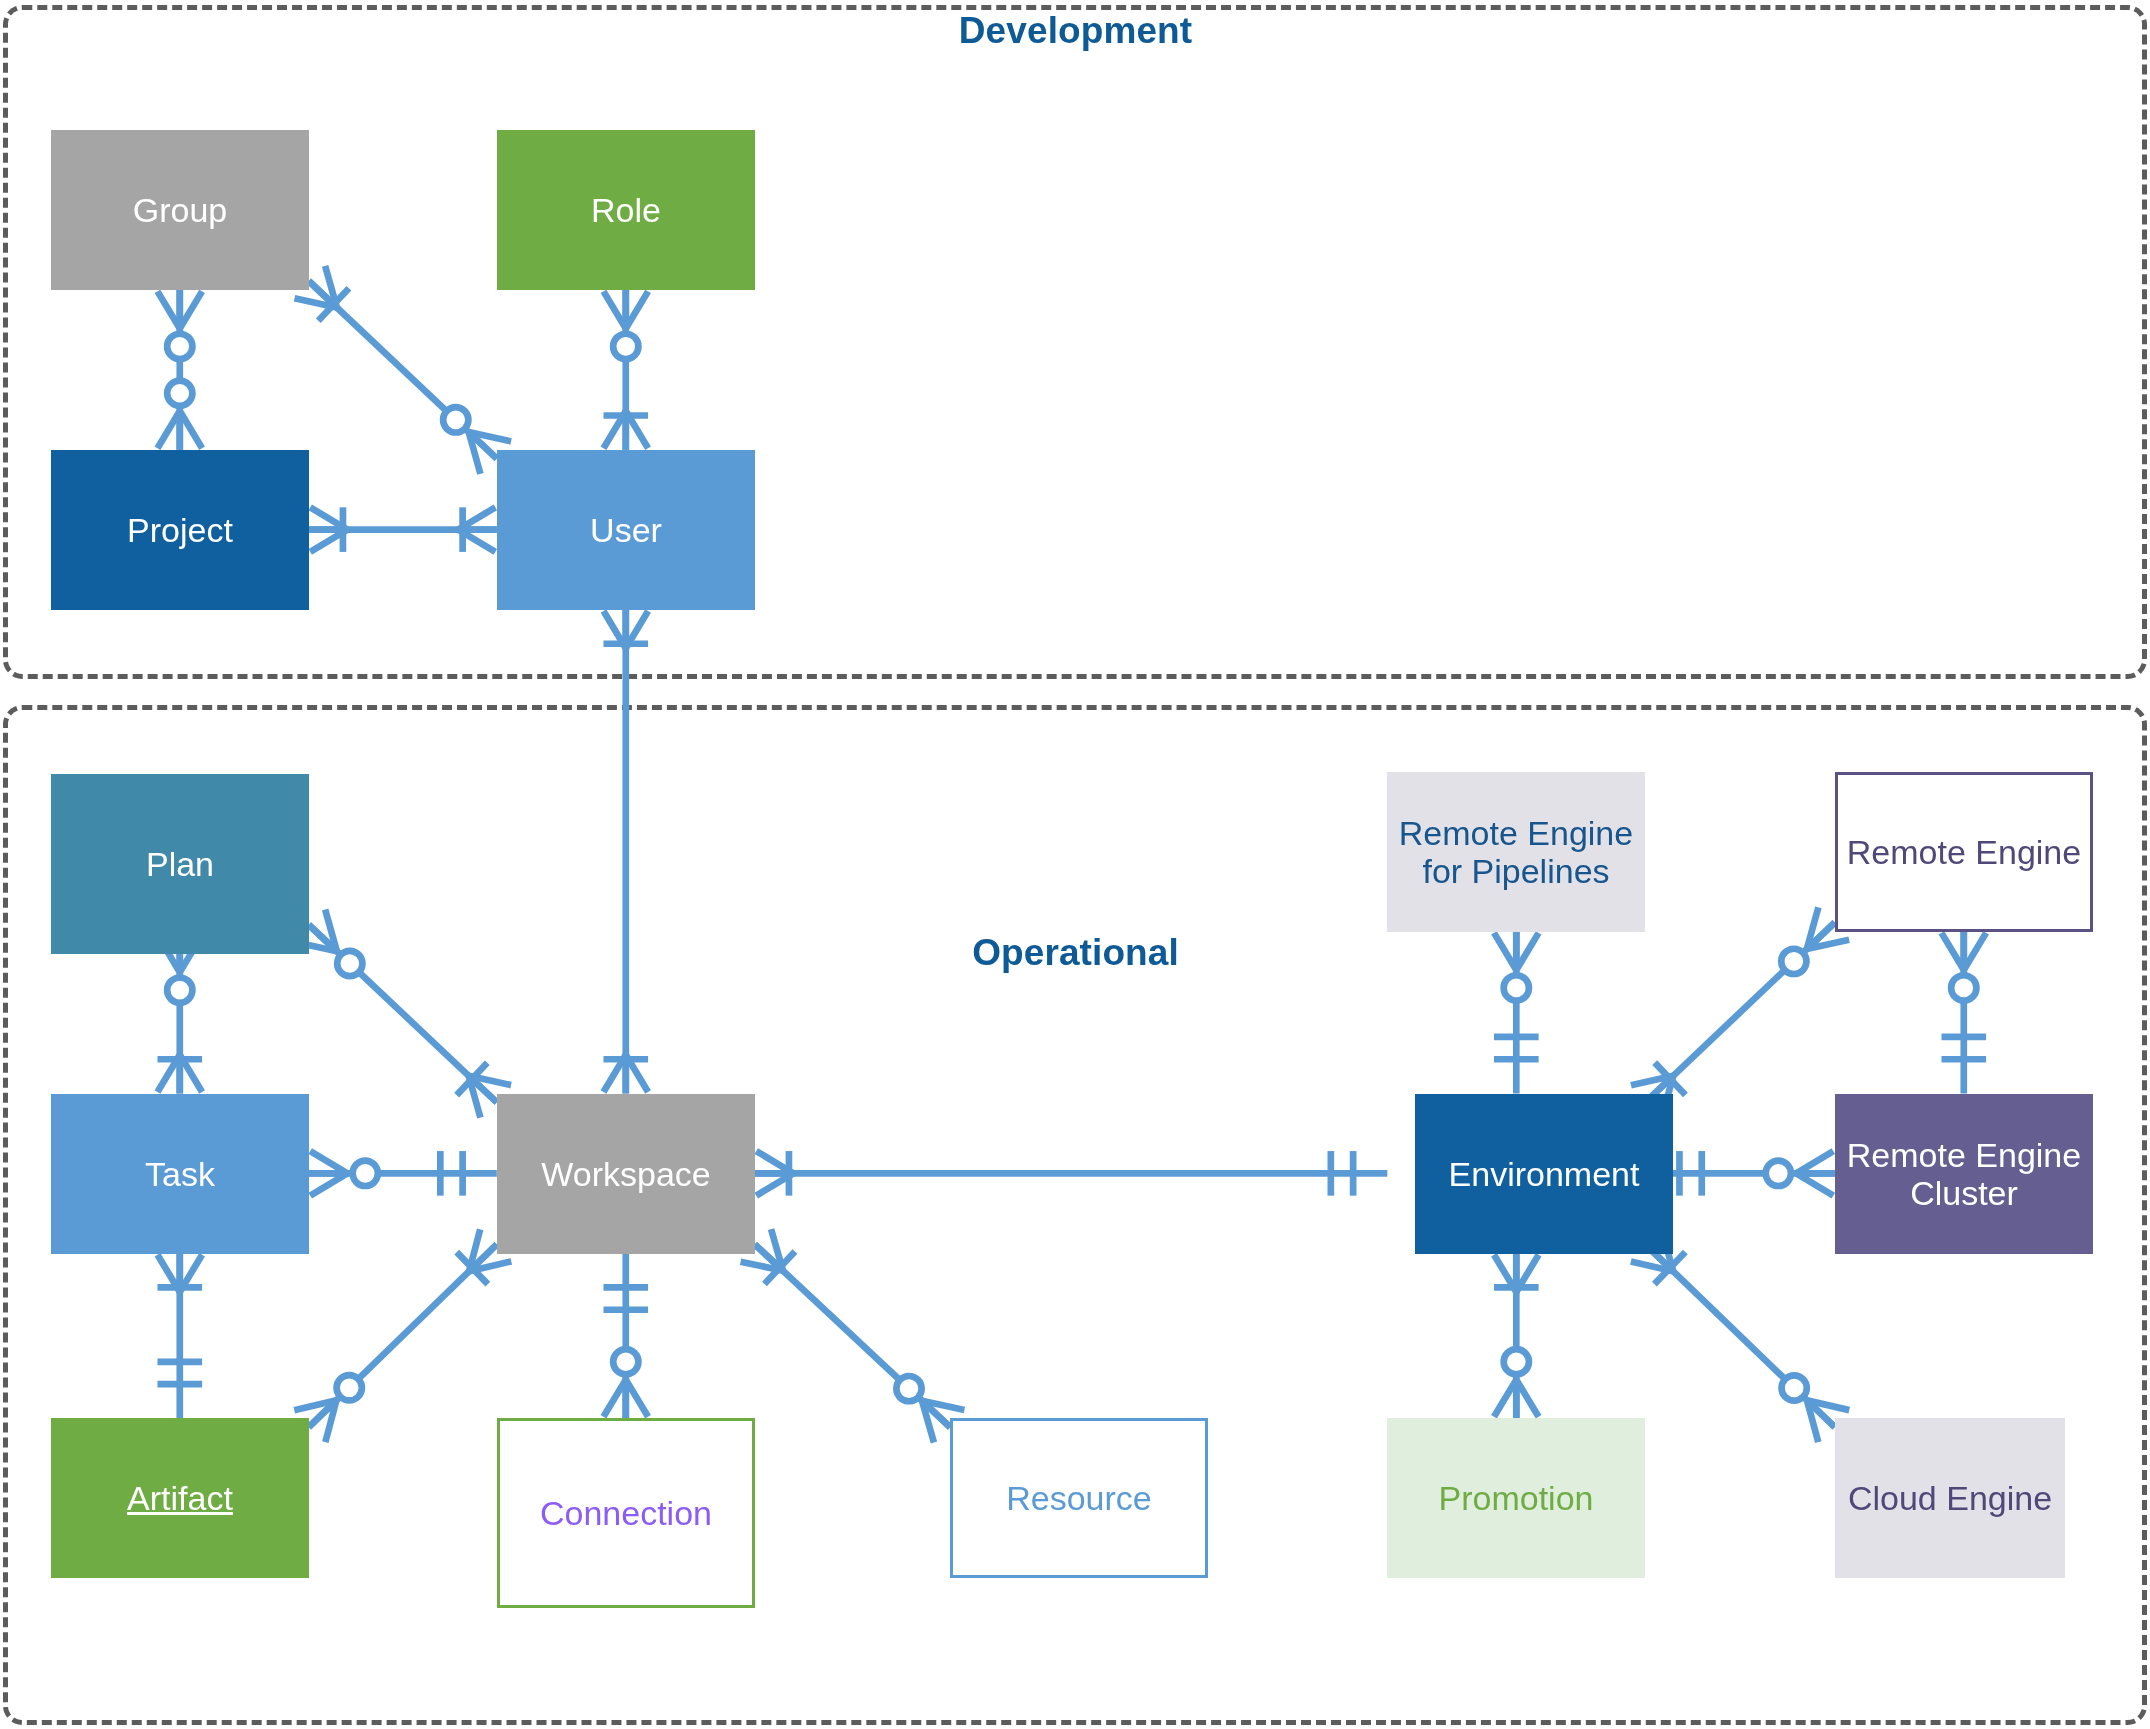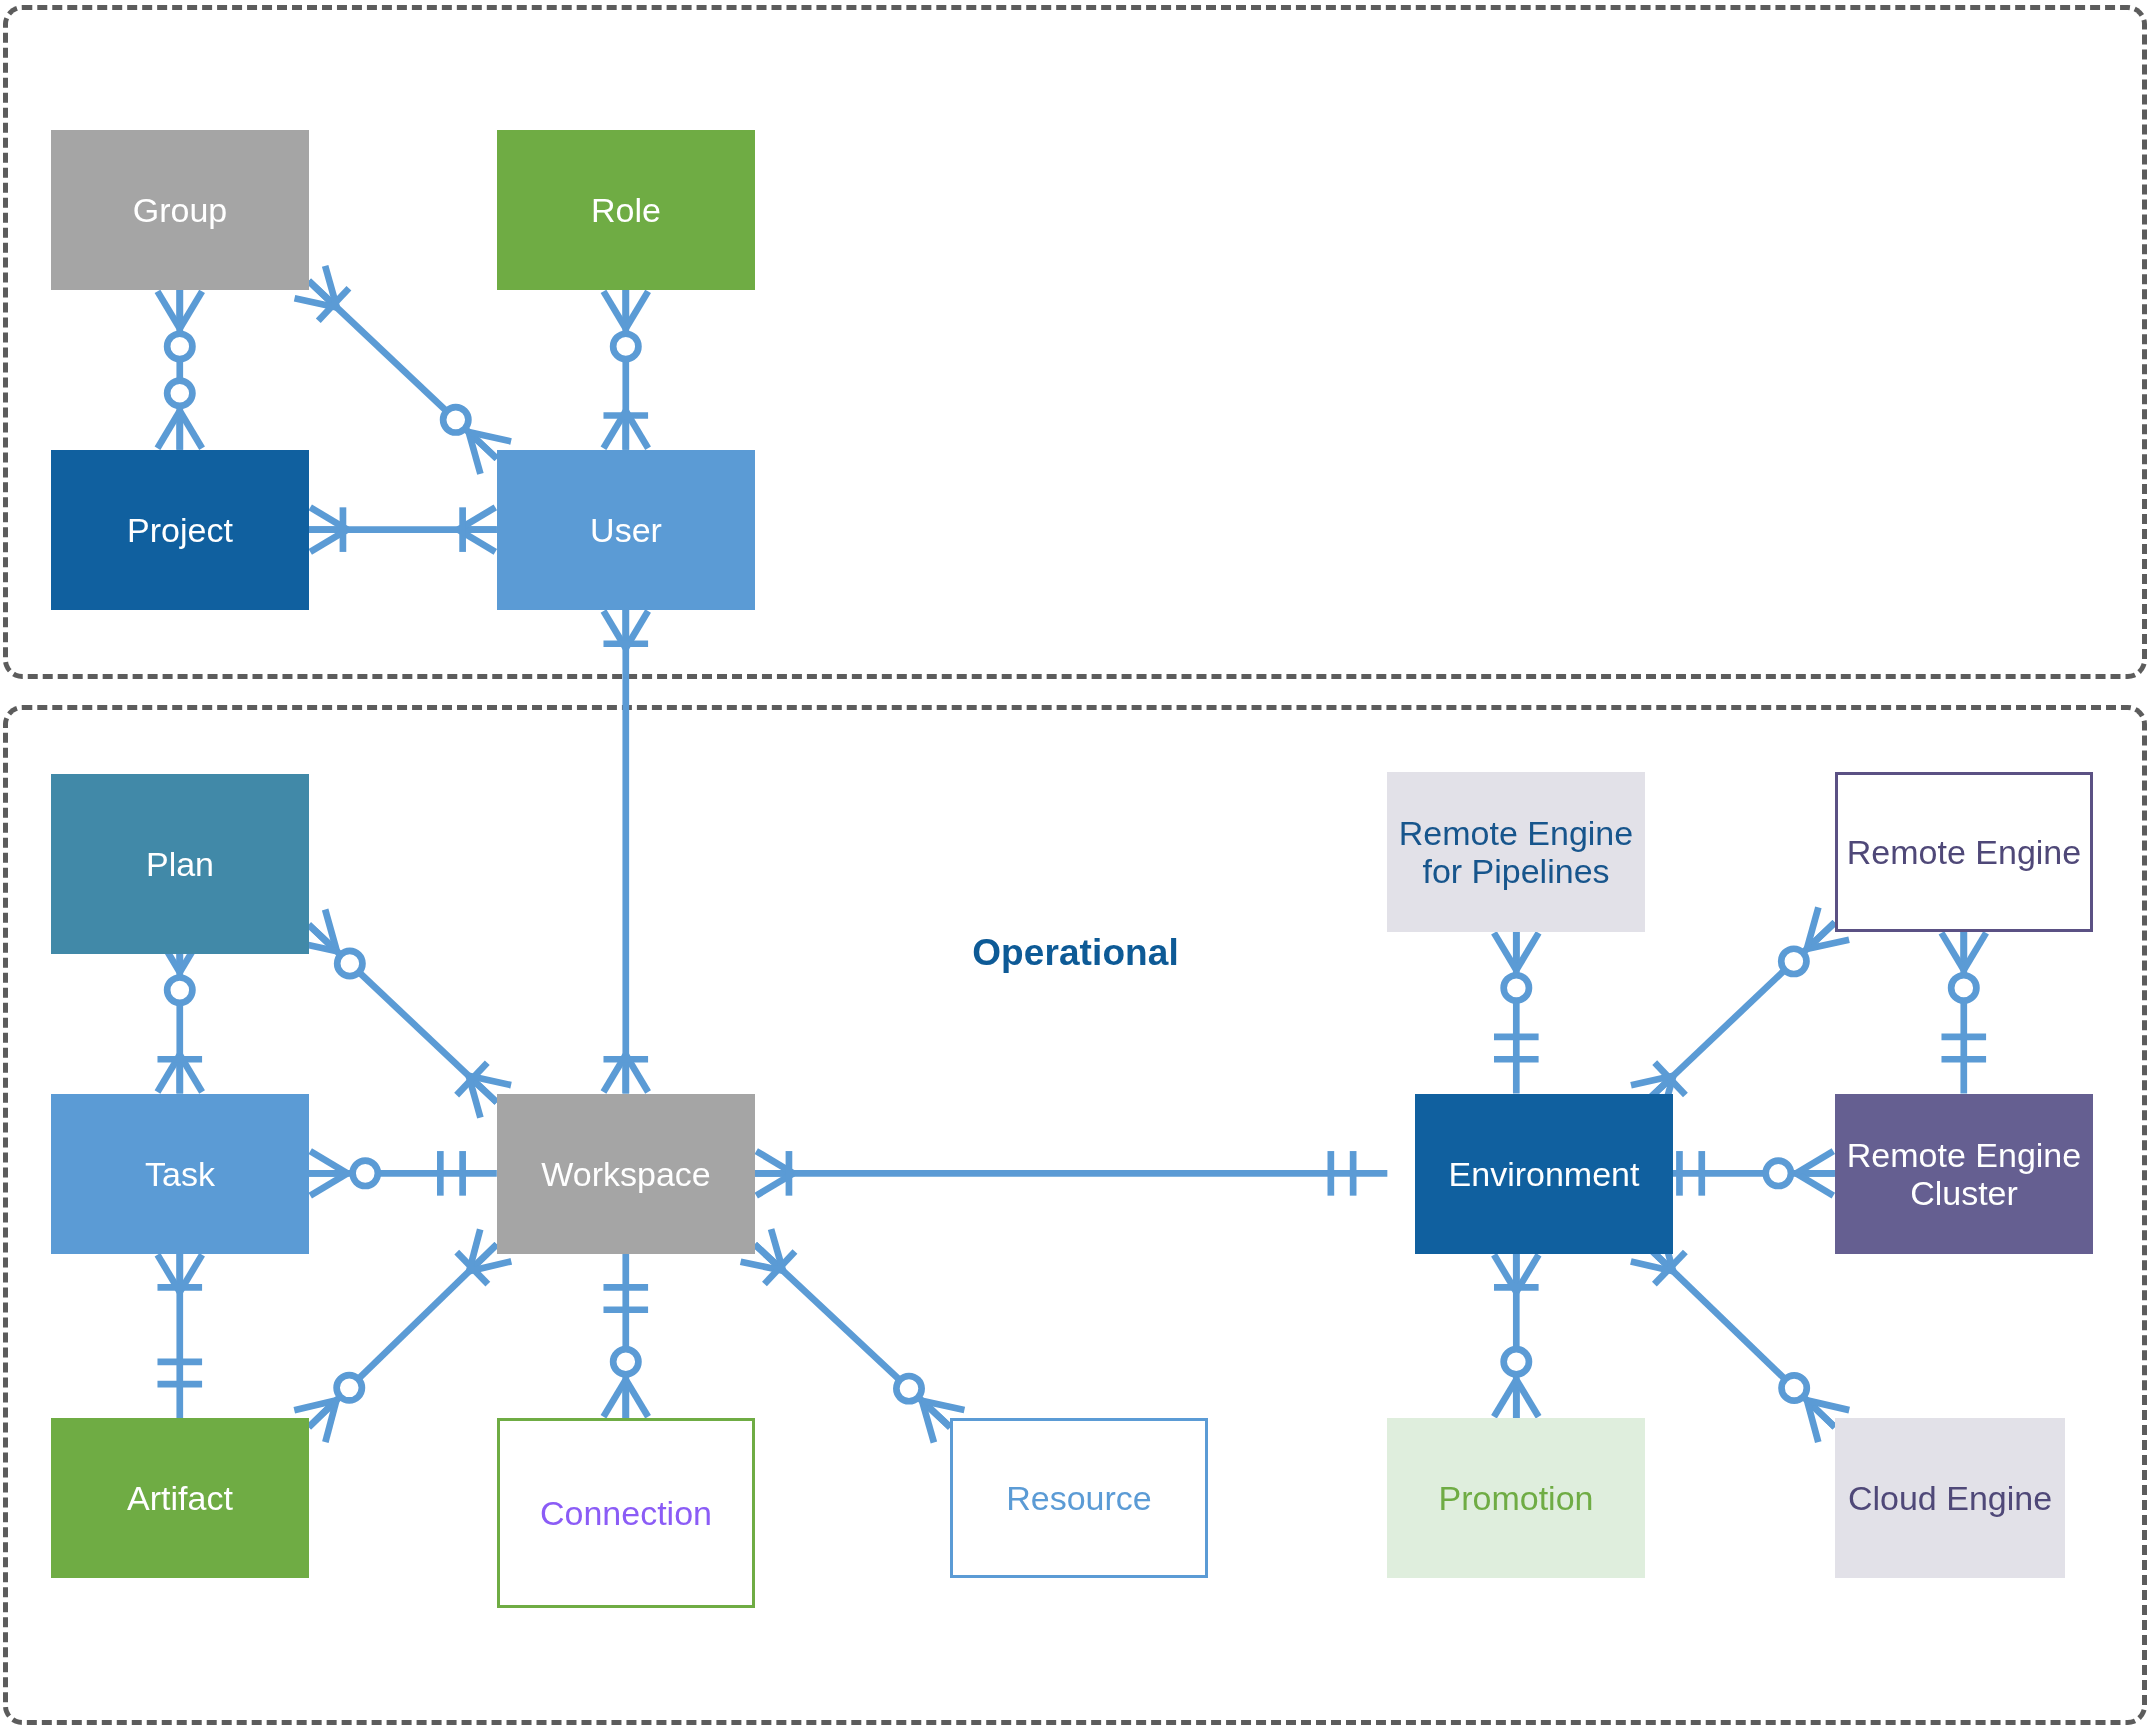--- a/index.html
+++ b/index.html
@@ -57,20 +57,21 @@
   }
 </style>
 </head>
 <body>
 
 <div id="stage">
 
   <div class="zone" id="zone-development" style="left: 3px; top: 4.5px; width: 2144px; height: 674px;"></div>
   <div class="zone" id="zone-operational" style="left: 3px; top: 705px; width: 2144px; height: 1020px;"></div>
 
+  <div class="zone-title" id="title-development" style="top: 10.4px; left: 0px; color: rgb(13, 90, 150);">Development</div>
   <div class="zone-title" id="title-operational" style="top: 932px; left: 0px; color: rgb(13, 90, 150);">Operational</div>
 
   <svg id="wires" viewBox="0 0 2893 2326" xmlns="http://www.w3.org/2000/svg">
       <g>
         <line x1="241.5" y1="390" x2="241.5" y2="605" stroke="#5b9bd5" stroke-width="9" stroke-linecap="butt"></line>
         <line x1="241.5" y1="390" x2="241.5" y2="442" stroke="#5b9bd5" stroke-width="9" stroke-linecap="butt"></line>
         <line x1="241.5" y1="442" x2="271.5" y2="392" stroke="#5b9bd5" stroke-width="9" stroke-linecap="butt"></line>
         <line x1="241.5" y1="442" x2="211.5" y2="392" stroke="#5b9bd5" stroke-width="9" stroke-linecap="butt"></line>
         <circle cx="241.5" cy="466" r="17" fill="#ffffff" stroke="#5b9bd5" stroke-width="9"></circle>
         <line x1="241.5" y1="605" x2="241.5" y2="553" stroke="#5b9bd5" stroke-width="9" stroke-linecap="butt"></line>
@@ -264,21 +265,21 @@
       </g>
     </svg>
 
   <div id="entity-layer">
       <div class="ent" style="left: 51px; top: 130px; width: 258px; height: 160px; background: rgb(165, 165, 165); color: rgb(255, 255, 255); border: none;"><span>Group</span></div>
       <div class="ent" style="left: 497px; top: 130px; width: 258px; height: 160px; background: rgb(111, 172, 68); color: rgb(255, 255, 255); border: none;"><span>Role</span></div>
       <div class="ent" style="left: 51px; top: 450px; width: 258px; height: 160px; background: rgb(16, 96, 159); color: rgb(255, 255, 255); border: none;"><span>Project</span></div>
       <div class="ent" style="left: 497px; top: 450px; width: 258px; height: 160px; background: rgb(91, 155, 213); color: rgb(255, 255, 255); border: none;"><span>User</span></div>
       <div class="ent" style="left: 51px; top: 774px; width: 258px; height: 180px; background: rgb(65, 137, 168); color: rgb(255, 255, 255); border: none;"><span>Plan</span></div>
       <div class="ent" style="left: 51px; top: 1094px; width: 258px; height: 160px; background: rgb(91, 155, 213); color: rgb(255, 255, 255); border: none;"><span>Task</span></div>
-      <div class="ent" style="left: 51px; top: 1418px; width: 258px; height: 160px; background: rgb(111, 172, 68); color: rgb(255, 255, 255); border: none;"><span>Artifact</span></div>
+      <div class="ent" style="left: 51px; top: 1418px; width: 258px; height: 160px; background: rgb(111, 172, 68); color: rgb(255, 255, 255); border: none; text-decoration: underline;"><span>Artifact</span></div>
       <div class="ent" style="left: 497px; top: 1094px; width: 258px; height: 160px; background: rgb(165, 165, 165); color: rgb(255, 255, 255); border: none;"><span>Workspace</span></div>
       <div class="ent" style="left: 497px; top: 1418px; width: 258px; height: 190px; background: rgb(255, 255, 255); color: #8b5cf6; border: 3.7px solid rgb(111, 172, 68);"><span>Connection</span></div>
       <div class="ent" style="left: 950px; top: 1418px; width: 258px; height: 160px; background: rgb(255, 255, 255); color: rgb(91, 155, 213); border: 3.7px solid rgb(91, 155, 213);"><span>Resource</span></div>
       <div class="ent" style="left: 1387px; top: 772px; width: 258px; height: 160px; background: rgb(226, 225, 232); color: rgb(23, 85, 140); border: none;"><span>Remote Engine
 for Pipelines</span></div>
       <div class="ent" style="left: 1387px; top: 1094px; width: 258px; height: 160px; background: rgb(16, 96, 159); color: rgb(255, 255, 255); border: none; margin-left: 28px;"><span>Environment</span></div>
       <div class="ent" style="left: 1387px; top: 1418px; width: 258px; height: 160px; background: rgb(223, 238, 221); color: rgb(111, 172, 68); border: none;"><span>Promotion</span></div>
       <div class="ent" style="left: 1835px; top: 772px; width: 258px; height: 160px; background: rgb(255, 255, 255); color: rgb(79, 72, 120); border: 3.7px solid rgb(91, 81, 132);"><span>Remote Engine</span></div>
       <div class="ent" style="left: 1835px; top: 1094px; width: 258px; height: 160px; background: rgb(101, 95, 145); color: rgb(255, 255, 255); border: none;"><span>Remote Engine
 Cluster</span></div>

